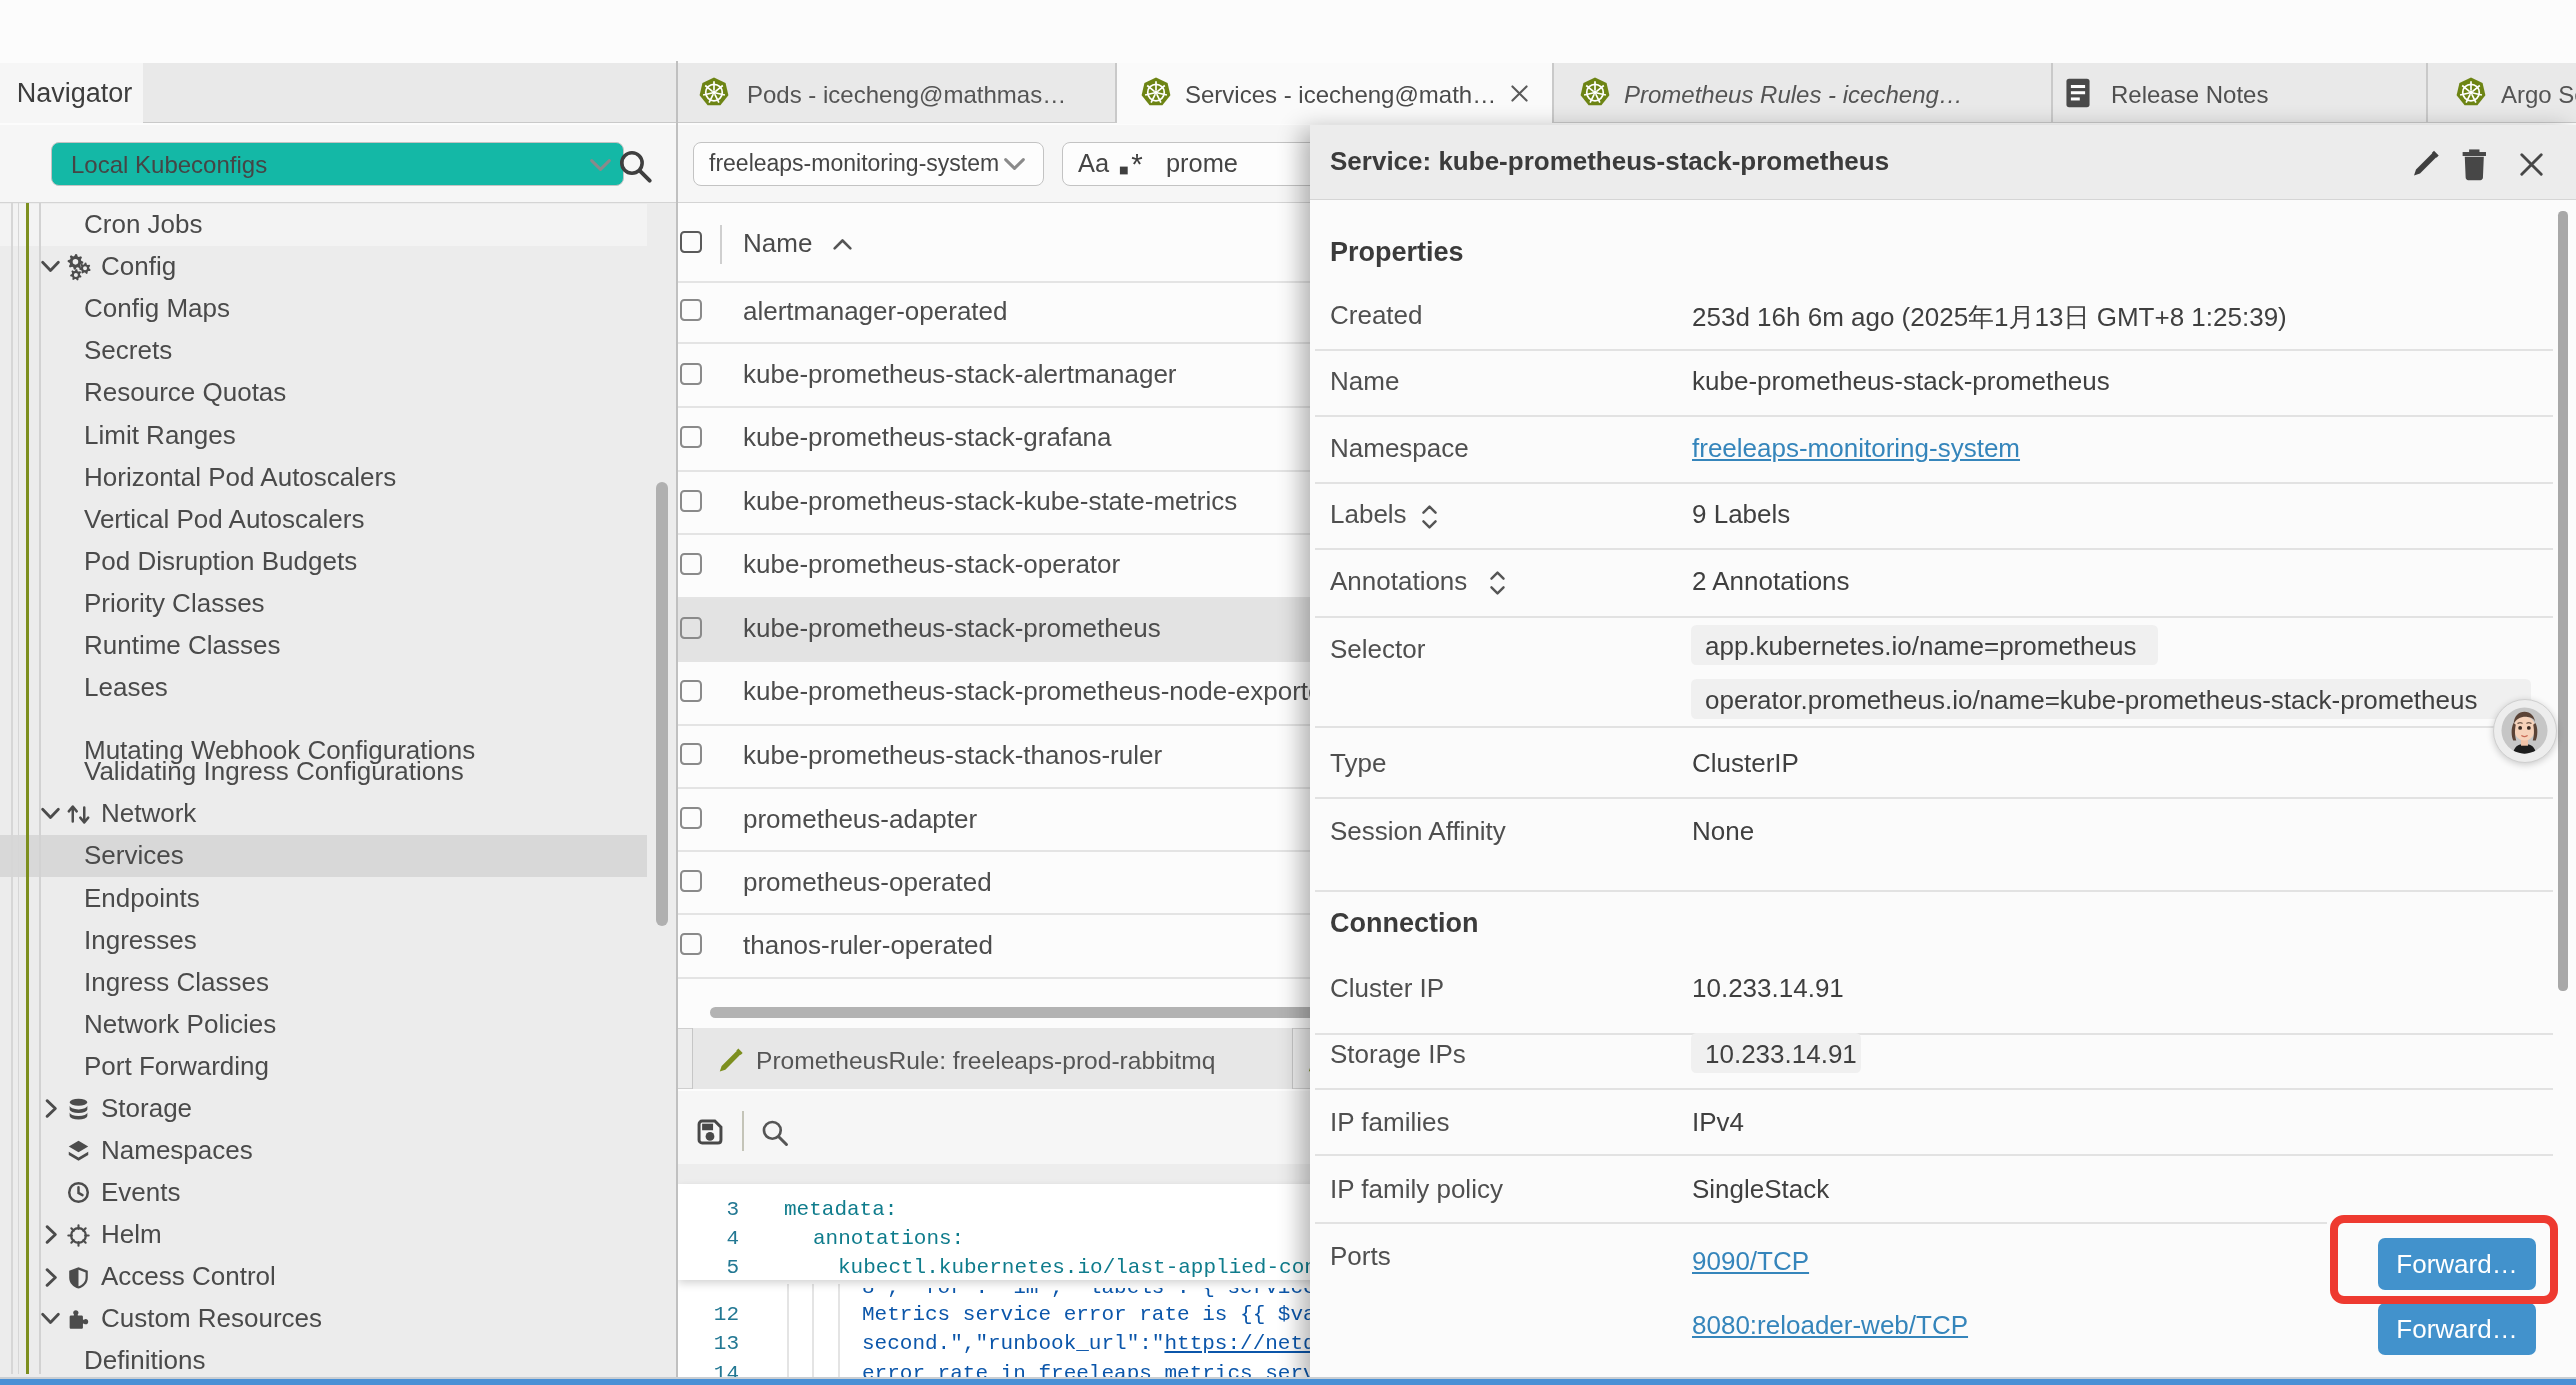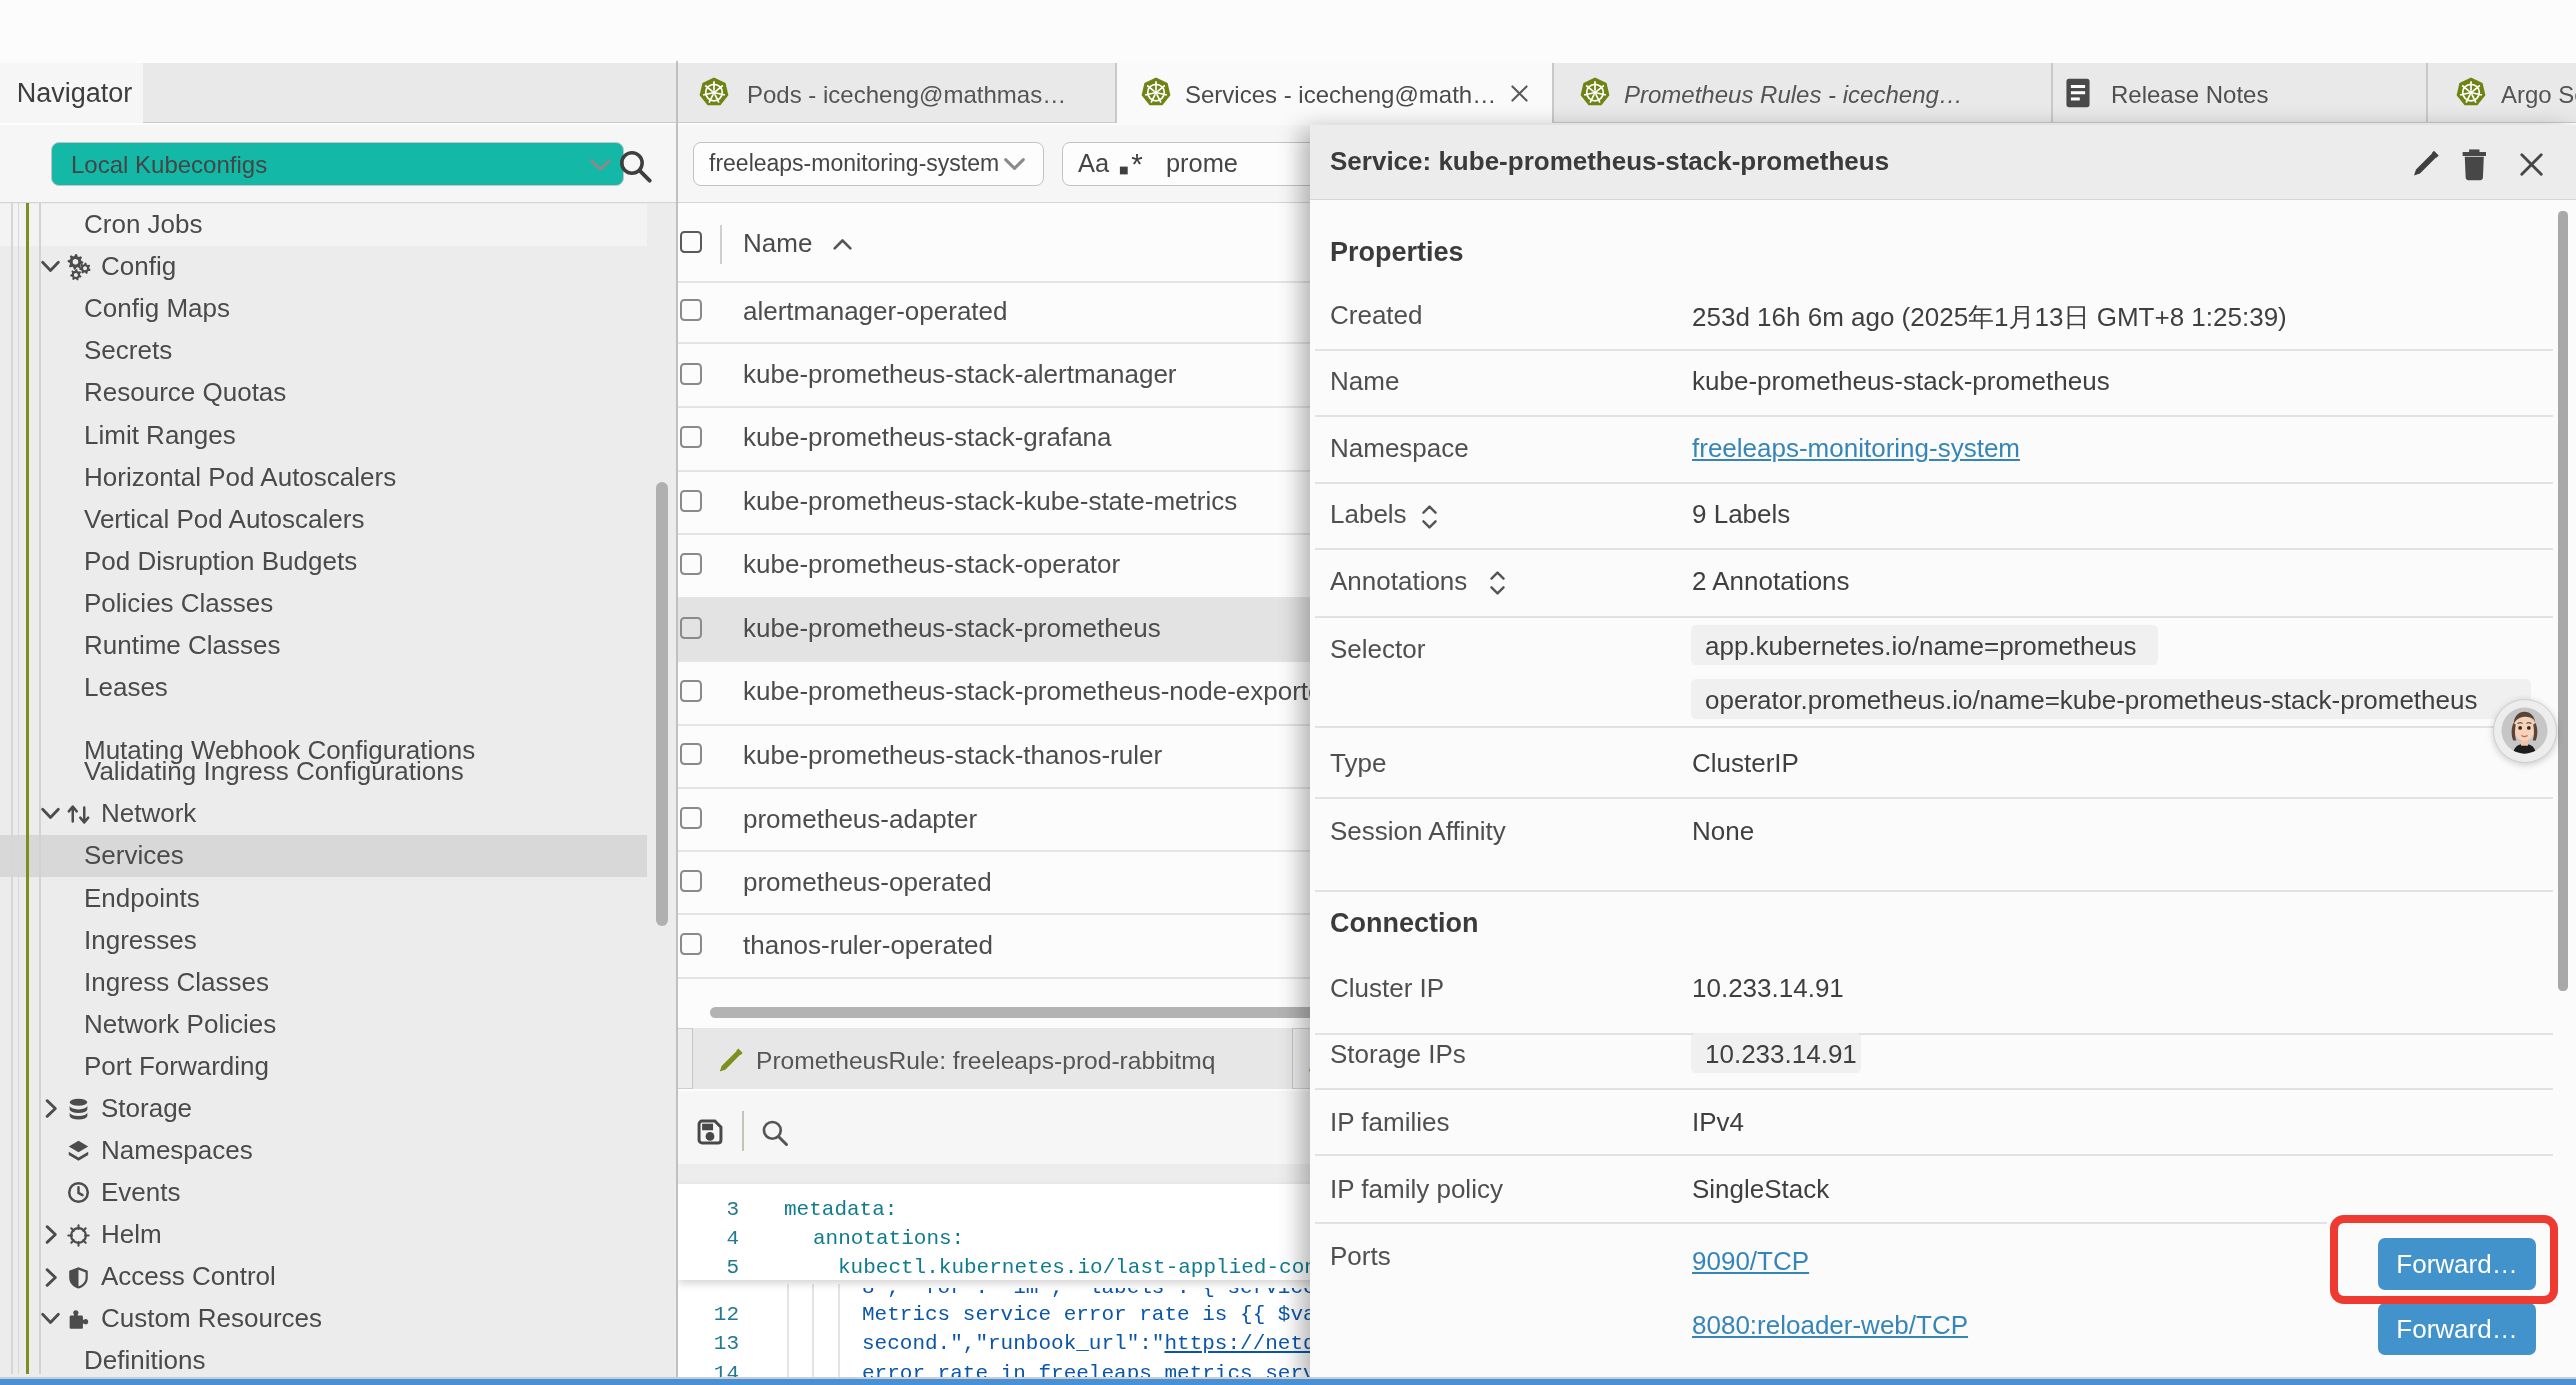--- a/index.html
+++ b/index.html
@@ -104,21 +104,21 @@
         <path d="M10.0 17.4 L11.5 17.6 L12.1 19.7 L13.0 20.2 L15.2 19.9 L15.9 21.1 L14.7 22.9 L14.8 24.0 L16.4 25.5 L15.9 26.9 L13.8 27.0 L13.0 27.8 L12.9 29.9 L11.5 30.4 L10.0 28.8 L8.9 28.7 L7.1 29.9 L5.9 29.2 L6.2 27.0 L5.7 26.1 L3.6 25.5 L3.4 24.0 L5.3 22.9 L5.7 21.9 L4.8 19.9 L5.9 18.8 L7.9 19.7 L8.9 19.3 Z M12.3 24 A2.3 2.3 0 1 0 7.7 24 A2.3 2.3 0 1 0 12.3 24 Z" fill="#4c4c4c" fill-rule="evenodd"></path>
       </svg>
     <div class="txt" style="left:101px;top:48px;font-size:26px;color:#4a4a4a;">Config</div>
     <div class="txt" style="left:84px;top:90px;font-size:26px;color:#4a4a4a;">Config Maps</div>
     <div class="txt" style="left:84px;top:132px;font-size:26px;color:#4a4a4a;">Secrets</div>
     <div class="txt" style="left:84px;top:174px;font-size:26px;color:#4a4a4a;">Resource Quotas</div>
     <div class="txt" style="left:84px;top:217px;font-size:26px;color:#4a4a4a;">Limit Ranges</div>
     <div class="txt" style="left:84px;top:259px;font-size:26px;color:#4a4a4a;">Horizontal Pod Autoscalers</div>
     <div class="txt" style="left:84px;top:301px;font-size:26px;color:#4a4a4a;">Vertical Pod Autoscalers</div>
     <div class="txt" style="left:84px;top:343px;font-size:26px;color:#4a4a4a;">Pod Disruption Budgets</div>
-    <div class="txt" style="left:84px;top:385px;font-size:26px;color:#4a4a4a;">Policies Classes</div>
+    <div class="txt" style="left:84px;top:385px;font-size:26px;color:#4a4a4a;">Priority Classes</div>
     <div class="txt" style="left:84px;top:427px;font-size:26px;color:#4a4a4a;">Runtime Classes</div>
     <div class="txt" style="left:84px;top:469px;font-size:26px;color:#4a4a4a;">Leases</div>
     <div class="txt" style="left:84px;top:532px;font-size:26px;color:#4a4a4a;">Mutating Webhook Configurations</div>
     <div class="txt" style="left:84px;top:553px;font-size:26px;color:#4a4a4a;">Validating Ingress Configurations</div>
     <svg style="left:40px;top:603px;" width="21" height="16" viewBox="0 0 24 18">
         <path d="M3 3.5 L12 13 L21 3.5" fill="none" stroke="#4c4c4c" stroke-width="3.2" stroke-linecap="round" stroke-linejoin="round"></path>
       </svg>
     <svg style="left:67px;top:600px;" width="23" height="23" viewBox="0 0 26 26">
         <path d="M6.5 21 V4.5 M2 9.5 L6.5 4 L11 9.5" fill="none" stroke="#4c4c4c" stroke-width="2.8" stroke-linecap="round" stroke-linejoin="round"></path>
         <path d="M19.5 5 V21.5 M15 16.5 L19.5 22 L24 16.5" fill="none" stroke="#4c4c4c" stroke-width="2.8" stroke-linecap="round" stroke-linejoin="round"></path>

